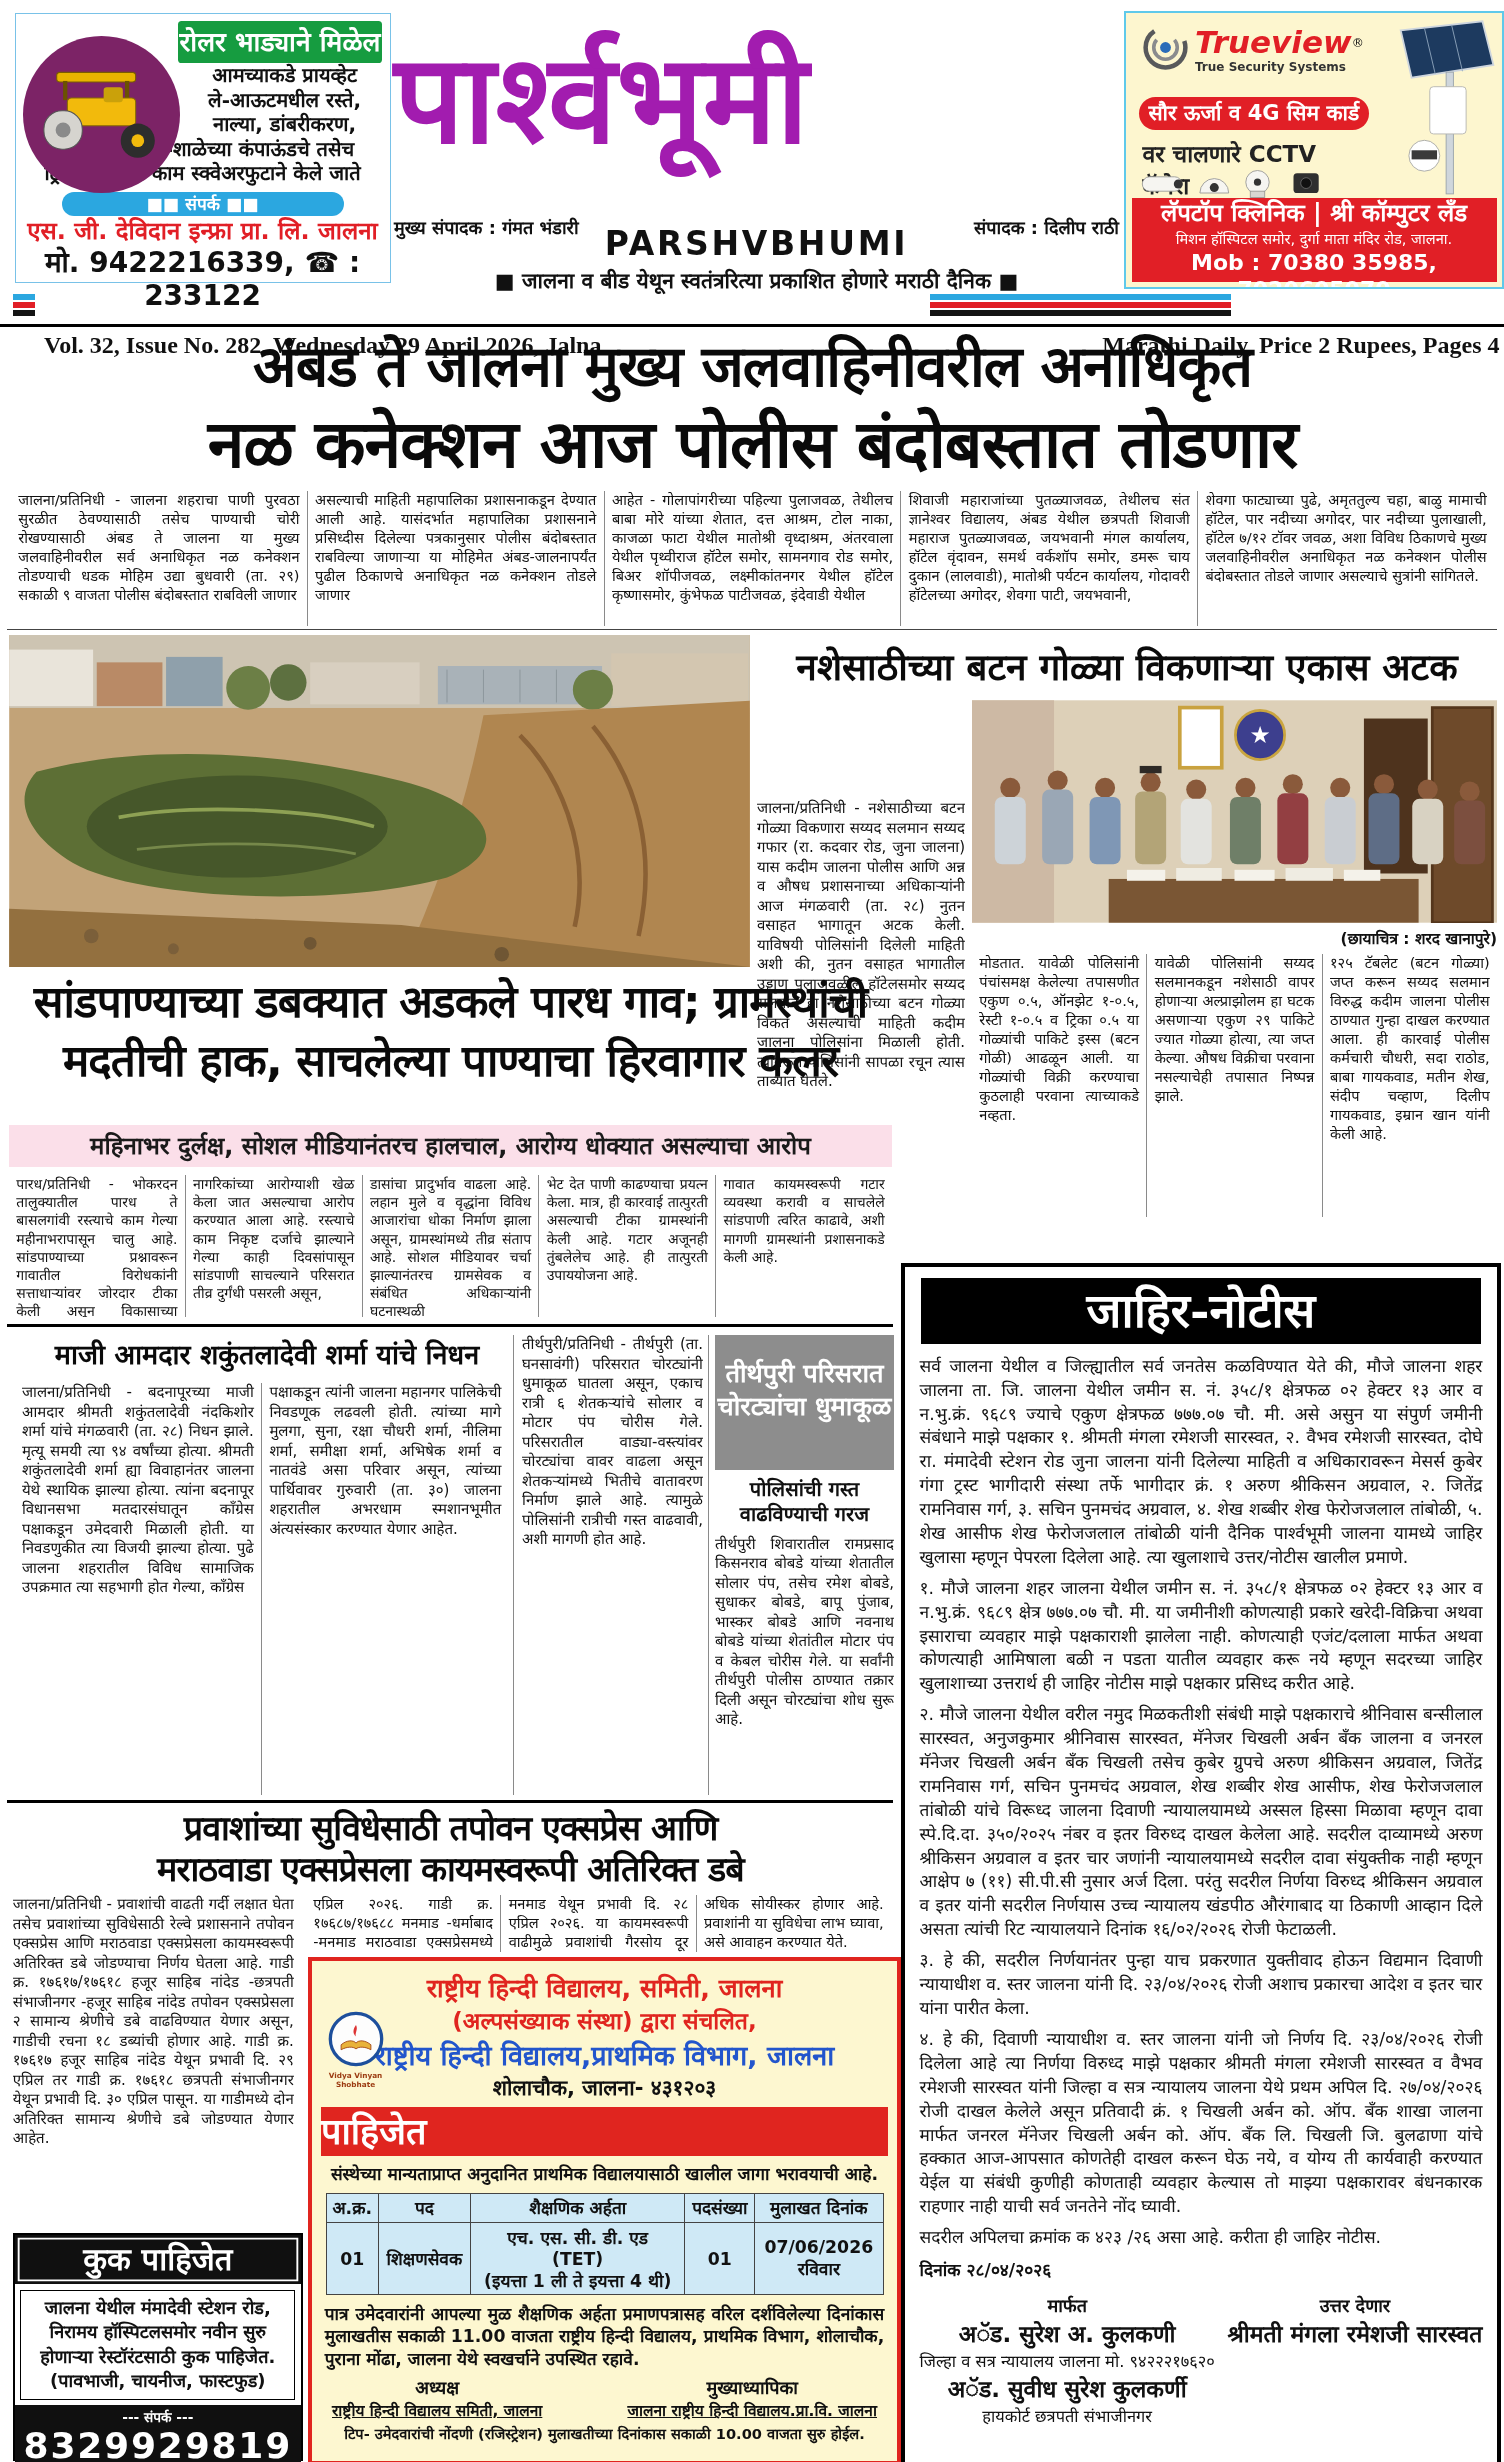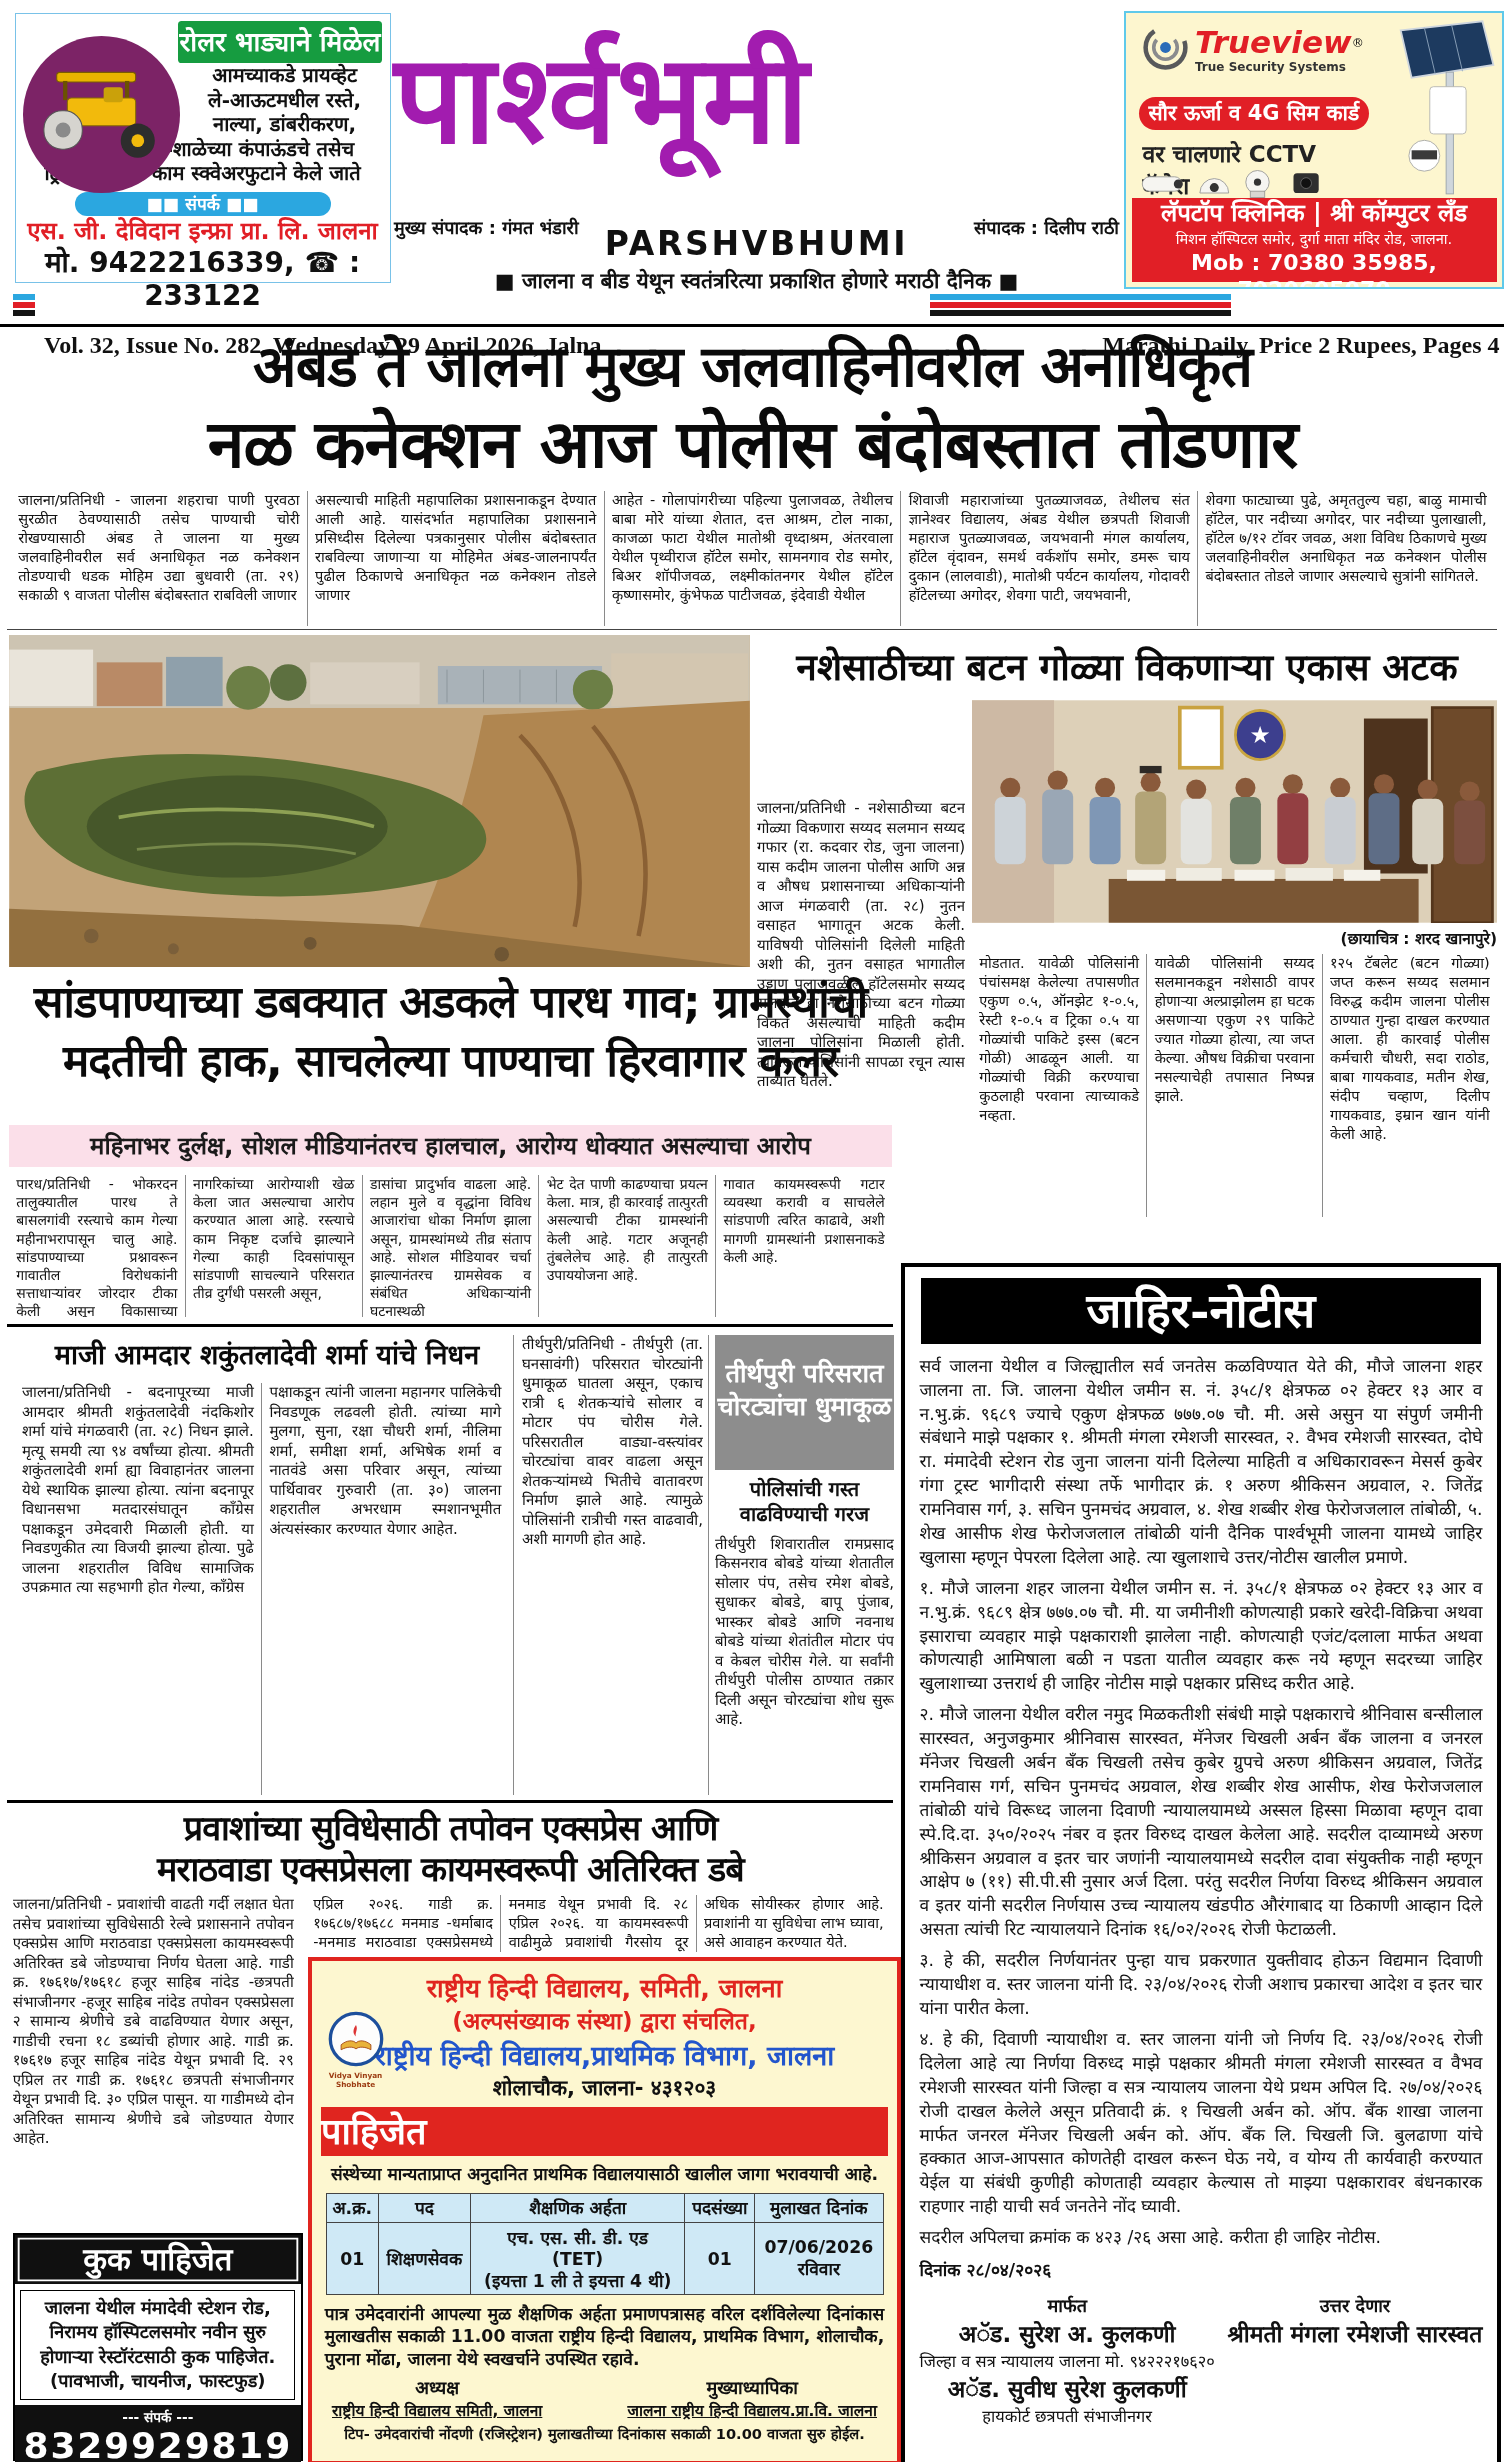--- a/index.html
+++ b/index.html
@@ -12,21 +12,21 @@
   .hl{font-weight:900;color:#0a0a0a;text-align:center;letter-spacing:-0.9px;}
   .rule{border-top:3.6px solid #000;height:0;}
   .thinrule{border-top:1.8px solid #444;height:0;}
   
   .left-ad{border:1.8px solid #79c2e8;background:#fff;}
   .la-title{margin:7.3px 7.3px 0 162px;background:#169c40;color:#fff;font-weight:900;font-size:26.4px;text-align:center;line-height:42px;height:42px;border-radius:3.6px;}
   .la-circle{position:absolute;left:7.3px;top:22px;width:157px;height:157px;border-radius:50%;background:#7c2366;display:flex;align-items:center;justify-content:center;overflow:hidden;}
   .laline{font-weight:700;font-size:20px;line-height:24.6px;text-align:center;}
   .la-l123{margin-left:164px;}
   .la-l4{margin-left:64px;}
-  .la-pill{margin:5.5px auto 1.8px;width:256px;background:#2ba7e0;color:#fff;font-weight:700;font-size:17.3px;text-align:center;border-radius:12.8px;line-height:24px;}
+  .la-pill{margin:5.5px auto 1.8px;width:282px;background:#2ba7e0;color:#fff;font-weight:700;font-size:17.3px;text-align:center;border-radius:12.8px;line-height:24px;}
   .la-co{color:#e11f26;font-weight:900;font-size:24px;text-align:center;line-height:29px;}
   .la-ph{font-weight:900;font-size:28px;text-align:center;line-height:33px;}
   
   .mh-title{font-size:123px;font-weight:900;color:#a21caf;text-align:left;line-height:201px;height:201px;white-space:nowrap;font-family:Liberation Mono, monospace;}
   .mh-small{font-weight:700;font-size:18px;}
   .mh-latin{font-weight:900;font-size:33px;letter-spacing:2.7px;text-align:center;}
   .mh-tag{font-weight:700;font-size:21px;text-align:center;}
   
   .right-ad{background:#fdf6cf;border:2.7px solid #5fc9ea;overflow:hidden;}
   .tv-brand{font-style:italic;font-weight:900;font-size:31px;color:#e11f26;}

